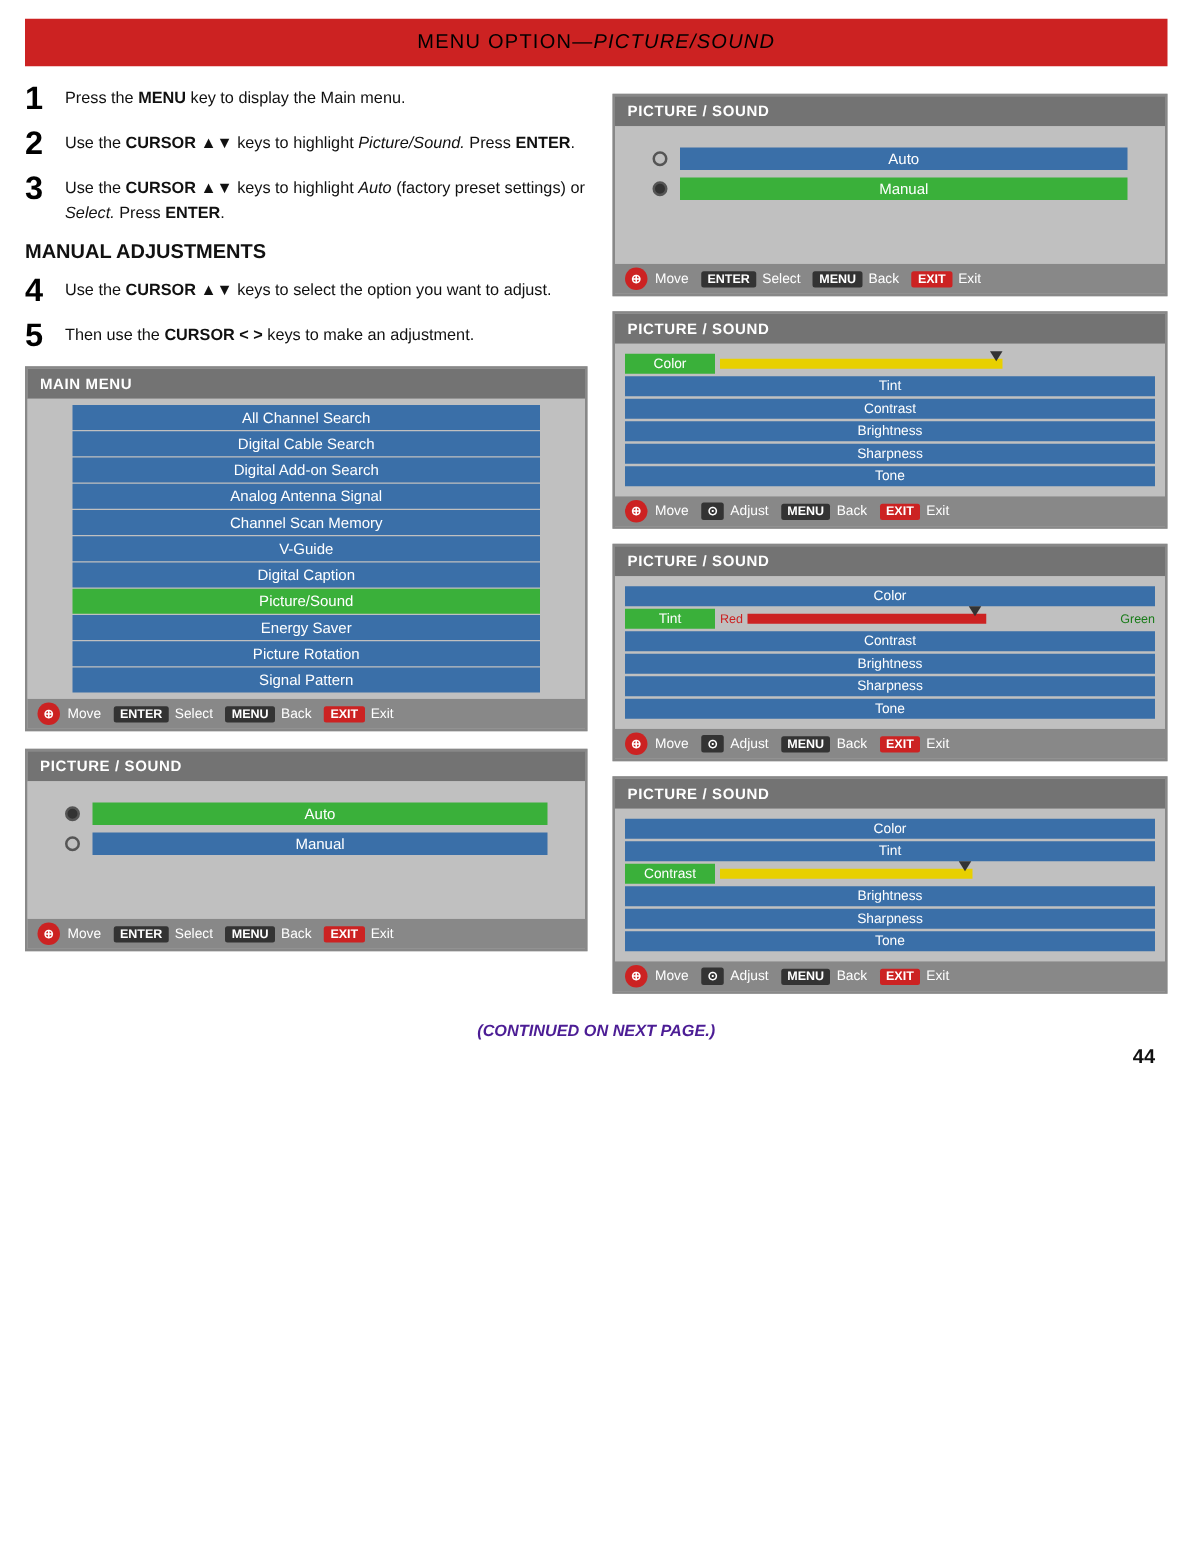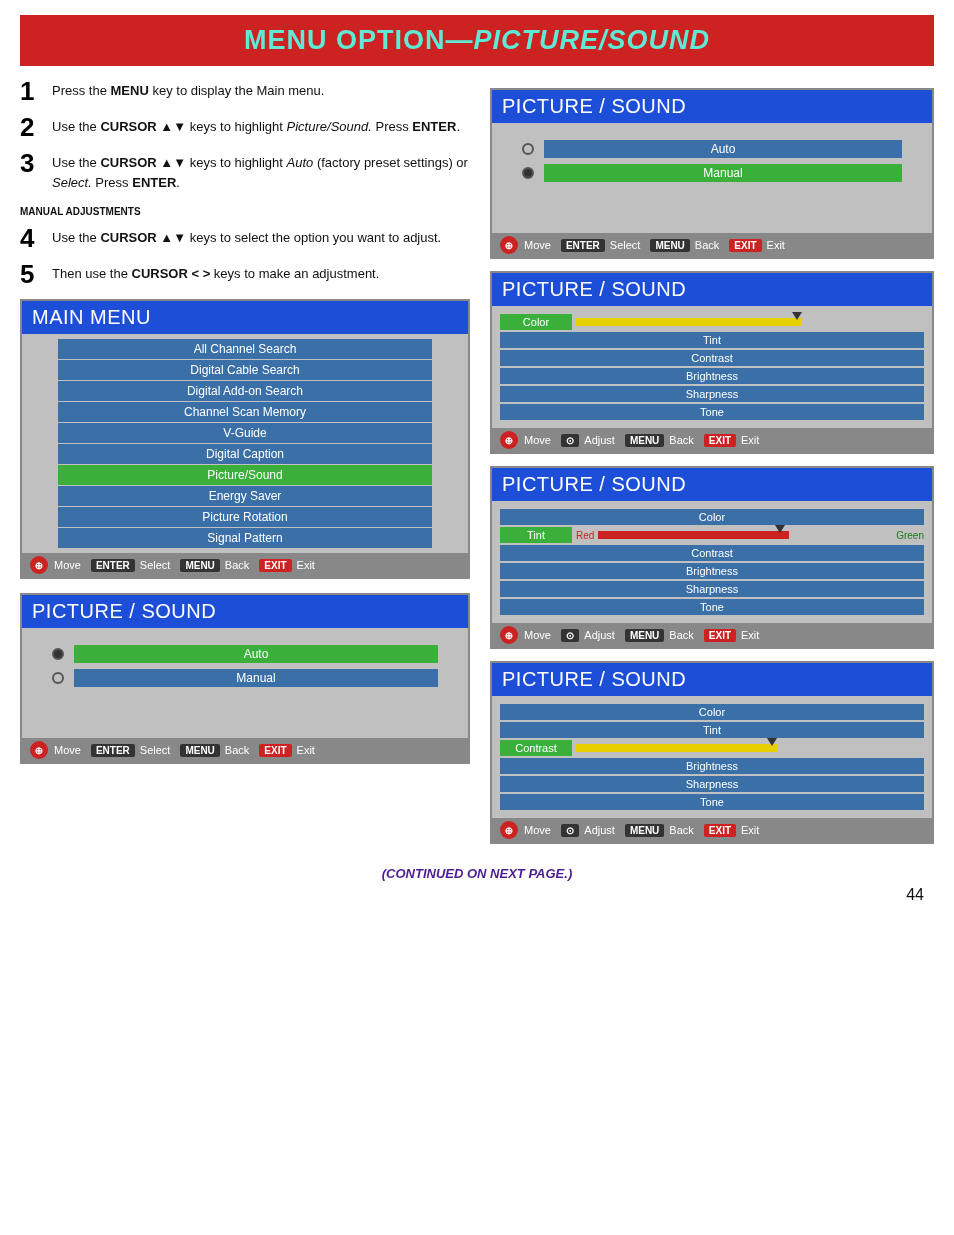--- a/index.html
+++ b/index.html
@@ -49,37 +49,37 @@
       padding-top: 3px;
       line-height: 1.5;
       font-size: 13px;
     }
     .step-text b, .step-text strong {
       font-weight: bold;
     }
 
     
     .manual-header {
-      font-size: 10px;
+      font-size: 16px;
       font-weight: bold;
       margin: 14px 0 8px 0;
     }
 
     
     .tv-box {
       border: 2px solid #888;
       background: #c0c0c0;
       margin-top: 10px;
       position: relative;
     }
     .tv-title-bar {
-      background: #1d4ed8;
-      color: #fff;
-      font-size: 20px;
-      font-weight: normal;
+      background: #737373;
+      color: #fff;
+      font-size: 12px;
+      font-weight: bold;
       padding: 5px 10px;
       letter-spacing: 0.5px;
     }
     .tv-content {
       background: #c0c0c0;
       padding: 8px 10px;
       min-height: 120px;
       position: relative;
     }
 
@@ -150,21 +150,21 @@
 
     
     .right-tv-box {
       margin-bottom: 12px;
     }
   </style>
 </head>
 <body>
 
 <div style="background:#cc2222; text-align:center; padding:10px 20px; margin:15px 20px 12px 20px;">
-  <span style="color:#5eead4; font-size:27px; font-weight:bold; letter-spacing:1px;">
+  <span style="color:#000000; font-size:16px; font-weight:normal; letter-spacing:1px;">
     <span>MENU OPTION—</span><em style="font-style:italic;">PICTURE/SOUND</em>
   </span>
 </div>
 
 <div class="content-wrapper">
 
   <div class="left-col">
 
     <div class="step">
       <span class="step-num">1</span>
@@ -192,20 +192,21 @@
       <span class="step-num">5</span>
       <span class="step-text">Then use the <strong>CURSOR &lt; &gt;</strong> keys to make an adjustment.</span>
     </div>
 
     <div class="tv-box main-menu-tv">
       <div class="tv-title-bar">MAIN MENU</div>
       <div class="tv-content" style="padding:4px 16px; min-height:200px;">
         <div class="menu-item">All Channel Search</div>
         <div class="menu-item">Digital Cable Search</div>
         <div class="menu-item">Digital Add-on Search</div>
+        <div class="menu-item">Analog Antenna Signal</div>
         <div class="menu-item">Channel Scan Memory</div>
         <div class="menu-item">V-Guide</div>
         <div class="menu-item">Digital Caption</div>
         <div class="menu-item selected">Picture/Sound</div>
         <div class="menu-item">Energy Saver</div>
         <div class="menu-item">Picture Rotation</div>
         <div class="menu-item">Signal Pattern</div>
       </div>
       <div class="tv-status-bar">
         <span class="nav-circle">⊕</span>
@@ -388,14 +389,14 @@
         <span class="key-exit">EXIT</span>
         <span class="key-label">Exit</span>
       </div>
     </div>
 
   </div>
 </div>
 
 <div style="padding: 0 20px;">
   <div style="text-align:center; font-style:italic; color:#4c1d95; font-weight:bold; font-size:13px; margin:10px 0 5px 0;">(CONTINUED ON NEXT PAGE.)</div>
-  <div style="text-align:right; font-size:16px; font-weight:normal; padding-right:10px;">44</div>
+  <div style="text-align:right; font-size:16px; font-weight:bold; padding-right:10px;">44</div>
 </div>
 
 </body></html>

